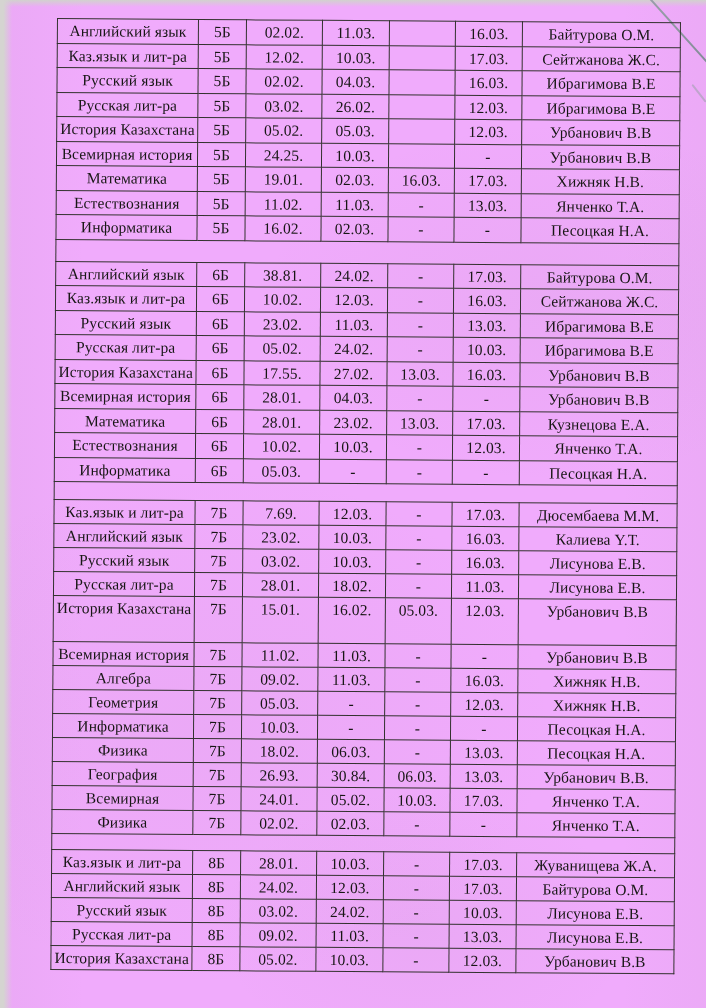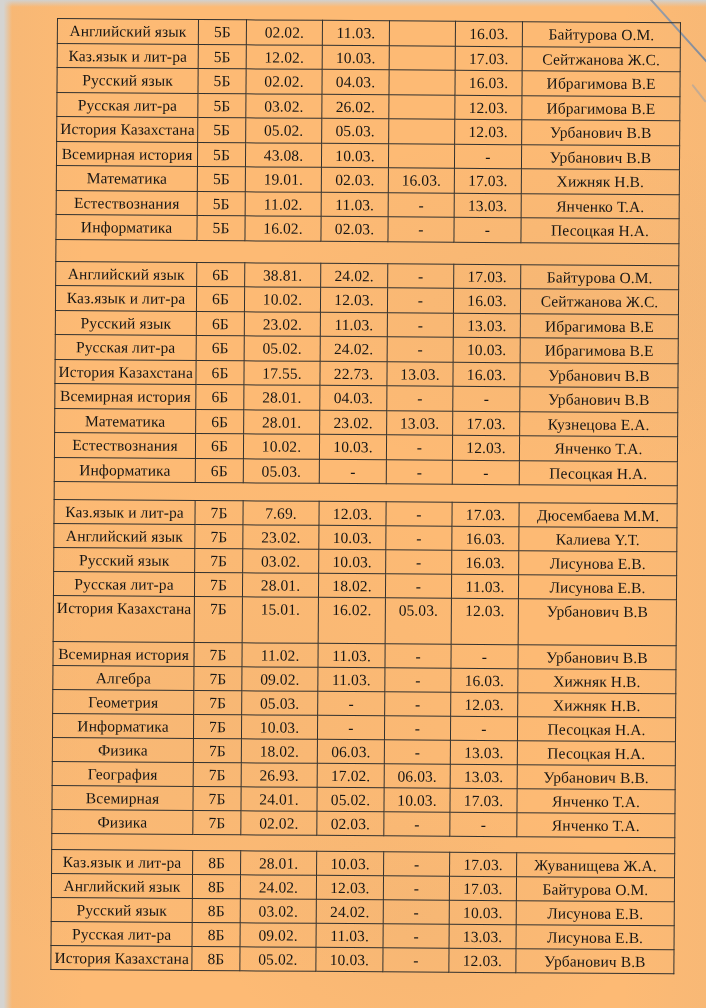--- a/index.html
+++ b/index.html
@@ -5,21 +5,21 @@
   html, body {
     margin: 0; padding: 0;
     width: 706px; height: 1008px;
     overflow: hidden;
     background: #e3e2df;
     font-family: "Liberation Serif", "DejaVu Serif", serif;
   }
   .page {
     position: absolute; inset: 0;
     width: 706px; height: 1008px;
-    background: #fdba74;
+    background: #f0abfc;
   }
   
   .page::before {
     content: ""; position: absolute; inset: 0; pointer-events: none;
     background:
       radial-gradient(420px 260px at 78% 30%, rgba(120,120,115,0.05), transparent 70%),
       radial-gradient(500px 380px at 30% 72%, rgba(120,120,115,0.045), transparent 70%),
       radial-gradient(300px 200px at 60% 92%, rgba(120,120,115,0.05), transparent 70%),
       linear-gradient(90deg, rgba(140,140,135,0.06), rgba(255,255,255,0) 12%, rgba(255,255,255,0) 88%, rgba(150,150,145,0.05));
   }
@@ -137,21 +137,21 @@
             <td class="klass">5Б</td>
             <td class="date">05.02.</td>
             <td class="date">05.03.</td>
             <td class="date"></td>
             <td class="date">12.03.</td>
             <td class="teacher">Урбанович В.В</td>
           </tr>
           <tr class="b0">
             <td class="subject">Всемирная история</td>
             <td class="klass">5Б</td>
-            <td class="date">43.08.</td>
+            <td class="date">24.25.</td>
             <td class="date">10.03.</td>
             <td class="date"></td>
             <td class="date">-</td>
             <td class="teacher">Урбанович В.В</td>
           </tr>
           <tr class="b0">
             <td class="subject">Математика</td>
             <td class="klass">5Б</td>
             <td class="date">19.01.</td>
             <td class="date">02.03.</td>
@@ -213,21 +213,21 @@
             <td class="date">05.02.</td>
             <td class="date">24.02.</td>
             <td class="date">-</td>
             <td class="date">10.03.</td>
             <td class="teacher">Ибрагимова В.Е</td>
           </tr>
           <tr class="b1">
             <td class="subject">История Казахстана</td>
             <td class="klass">6Б</td>
             <td class="date">17.55.</td>
-            <td class="date">22.73.</td>
+            <td class="date">27.02.</td>
             <td class="date">13.03.</td>
             <td class="date">16.03.</td>
             <td class="teacher">Урбанович В.В</td>
           </tr>
           <tr class="b1">
             <td class="subject">Всемирная история</td>
             <td class="klass">6Б</td>
             <td class="date">28.01.</td>
             <td class="date">04.03.</td>
             <td class="date">-</td>
@@ -351,21 +351,21 @@
             <td class="date">18.02.</td>
             <td class="date">06.03.</td>
             <td class="date">-</td>
             <td class="date">13.03.</td>
             <td class="teacher">Песоцкая Н.А.</td>
           </tr>
           <tr class="b2">
             <td class="subject">География</td>
             <td class="klass">7Б</td>
             <td class="date">26.93.</td>
-            <td class="date">17.02.</td>
+            <td class="date">30.84.</td>
             <td class="date">06.03.</td>
             <td class="date">13.03.</td>
             <td class="teacher">Урбанович В.В.</td>
           </tr>
           <tr class="b2">
             <td class="subject">Всемирная</td>
             <td class="klass">7Б</td>
             <td class="date">24.01.</td>
             <td class="date">05.02.</td>
             <td class="date">10.03.</td>

